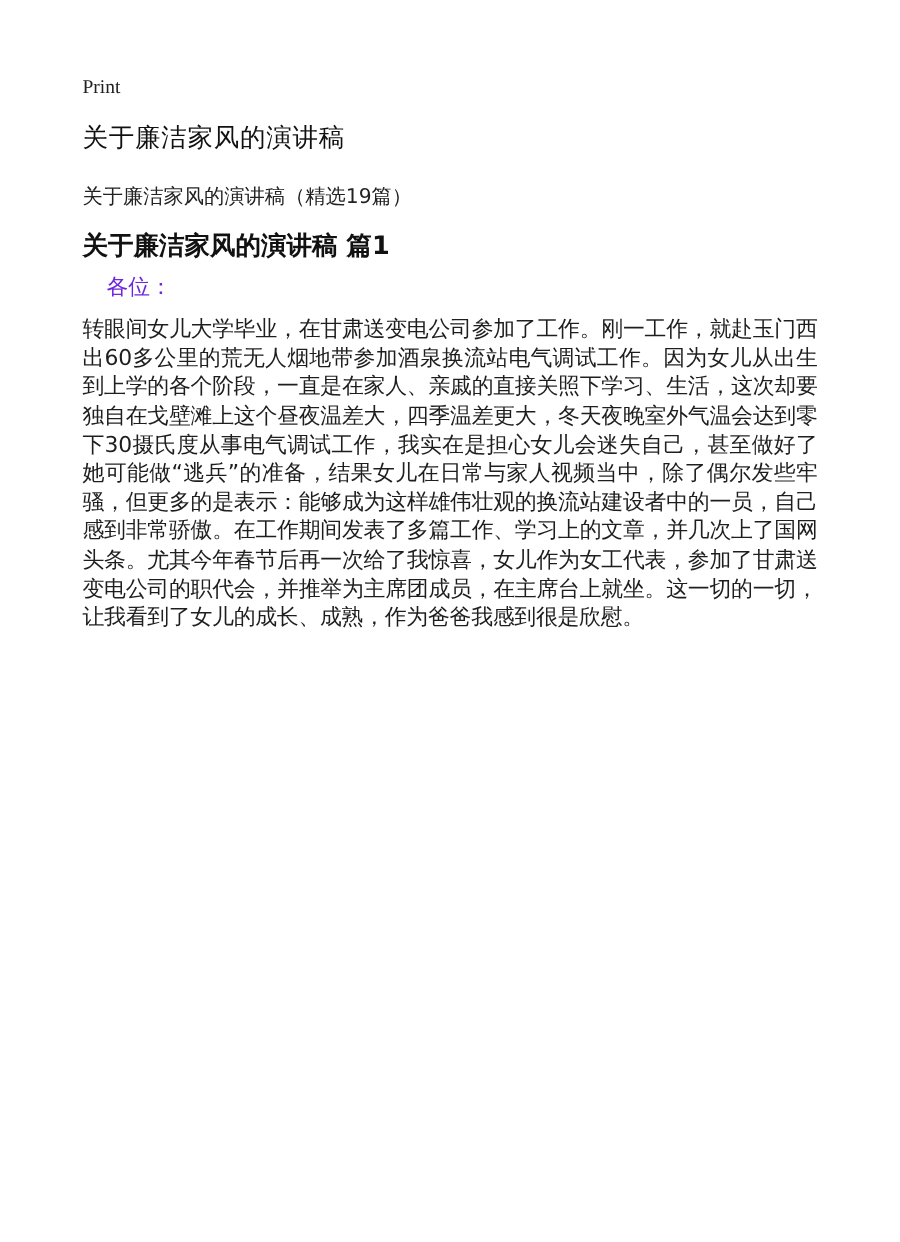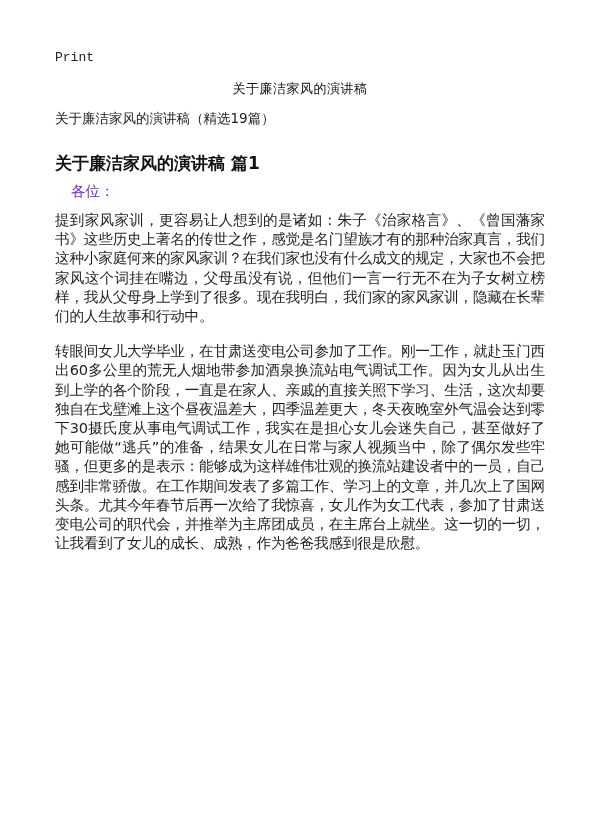--- a/index.html
+++ b/index.html
@@ -3,28 +3,28 @@
 <meta charset="utf-8">
 <style>
   html, body { margin: 0; padding: 0; background: #ffffff; }
   body {
     width: 600px; height: 828px; overflow: hidden; position: relative;
     font-family: "DejaVu Sans", sans-serif; color: #1a1a1a;
   }
   .page { position: absolute; left: 55px; top: 0; width: 490px; }
   .print {
     position: absolute; top: 50px; left: 0;
-    font-family: Liberation Mono, monospace; font-size: 13px; color: #222;
+    font-family: Liberation Serif, serif; font-size: 13px; color: #222;
   }
   .title {
-    position: absolute; top: 80px; left: 0; width: 490px; text-align: center;
-    font-size: 13px; color: #111; letter-spacing: 0.5px;
+    position: absolute; top: 80px; left: 0; width: 490px; 
+    font-size: 17px; color: #111; letter-spacing: 0.5px;
   }
   .subtitle {
-    position: absolute; top: 110px; left: 0; font-size: 13.5px; color: #222;
+    position: absolute; top: 122px; left: 0; font-size: 13.5px; color: #222;
   }
   .section-heading {
     position: absolute; top: 152px; left: 0; font-size: 17px; font-weight: bold; color: #111;
   }
   .greeting {
     position: absolute; top: 182px; left: 16px; font-size: 14.5px; color: #6d28d9;
   }
   .paras { position: absolute; top: 210px; left: 0; width: 490px; }
   .para {
     font-size: 14.6px; line-height: 19.2px; color: #1e1e1e;
@@ -34,17 +34,16 @@
 </head>
 <body>
 
 <div class="page">
   <div class="print">Print</div>
   <div class="title">关于廉洁家风的演讲稿</div>
   <div class="subtitle">关于廉洁家风的演讲稿（精选19篇）</div>
   <div class="section-heading">关于廉洁家风的演讲稿 篇1</div>
   <div class="greeting">各位：</div>
   <div class="paras">
-    <p class="para">提到家风家训，更容易让人想到的是诸如：朱子《治家格言》、《曾国藩家书》这些历史上著名的传世之作，感觉是名门望族才有的那种治家真言，我们这种小家庭何来的家风家训？在我们家也没有什么成文的规定，大家也不会把家风这个词挂在嘴边，父母虽没有说，但他们一言一行无不在为子女树立榜样，我从父母身上学到了很多。现在我明白，我们家的家风家训，隐藏在长辈们的人生故事和行动中。</p>
     <p class="para">转眼间女儿大学毕业，在甘肃送变电公司参加了工作。刚一工作，就赴玉门西出60多公里的荒无人烟地带参加酒泉换流站电气调试工作。因为女儿从出生到上学的各个阶段，一直是在家人、亲戚的直接关照下学习、生活，这次却要独自在戈壁滩上这个昼夜温差大，四季温差更大，冬天夜晚室外气温会达到零下30摄氏度从事电气调试工作，我实在是担心女儿会迷失自己，甚至做好了她可能做“逃兵”的准备，结果女儿在日常与家人视频当中，除了偶尔发些牢骚，但更多的是表示：能够成为这样雄伟壮观的换流站建设者中的一员，自己感到非常骄傲。在工作期间发表了多篇工作、学习上的文章，并几次上了国网头条。尤其今年春节后再一次给了我惊喜，女儿作为女工代表，参加了甘肃送变电公司的职代会，并推举为主席团成员，在主席台上就坐。这一切的一切，让我看到了女儿的成长、成熟，作为爸爸我感到很是欣慰。</p>
 
   </div>
 </div>
 
 </body></html>

